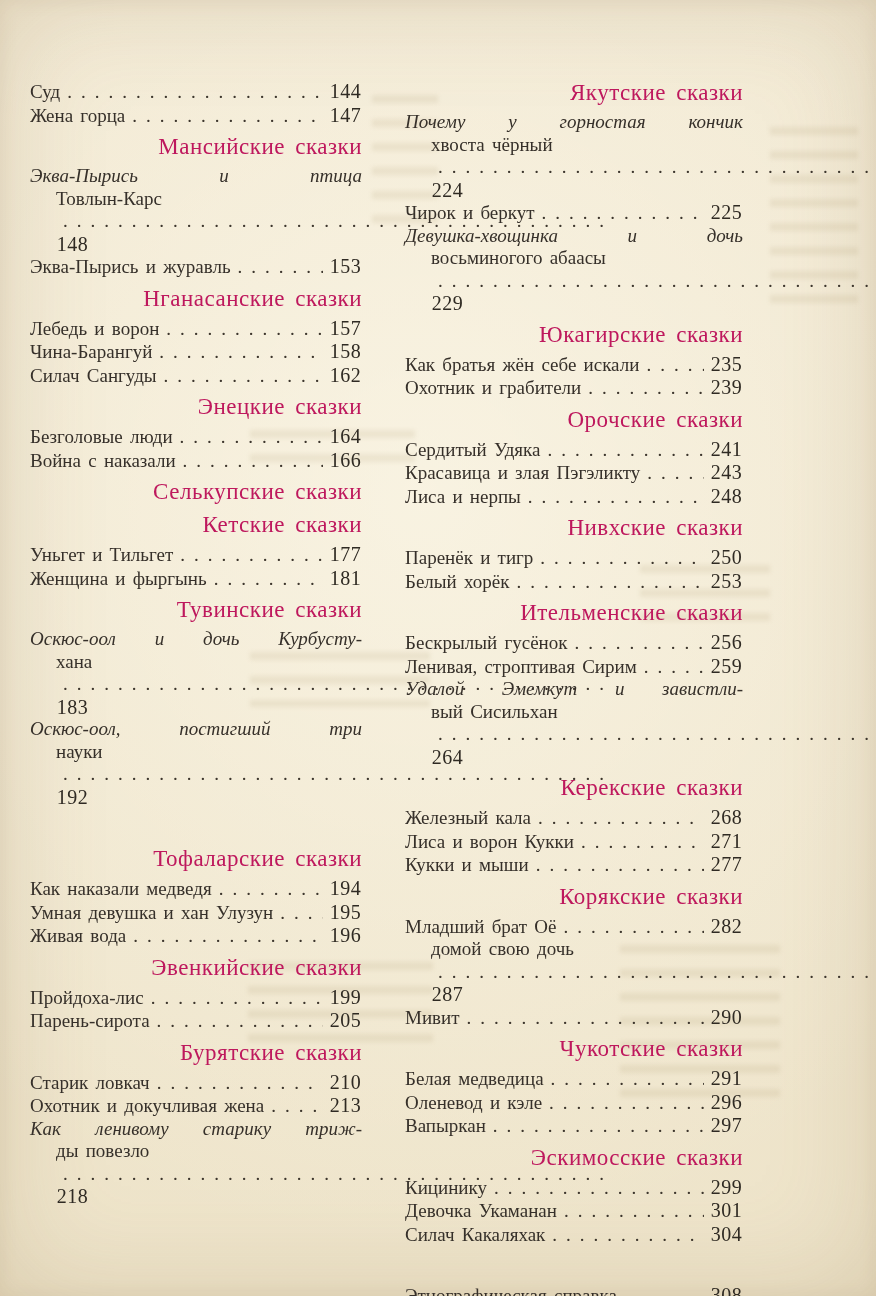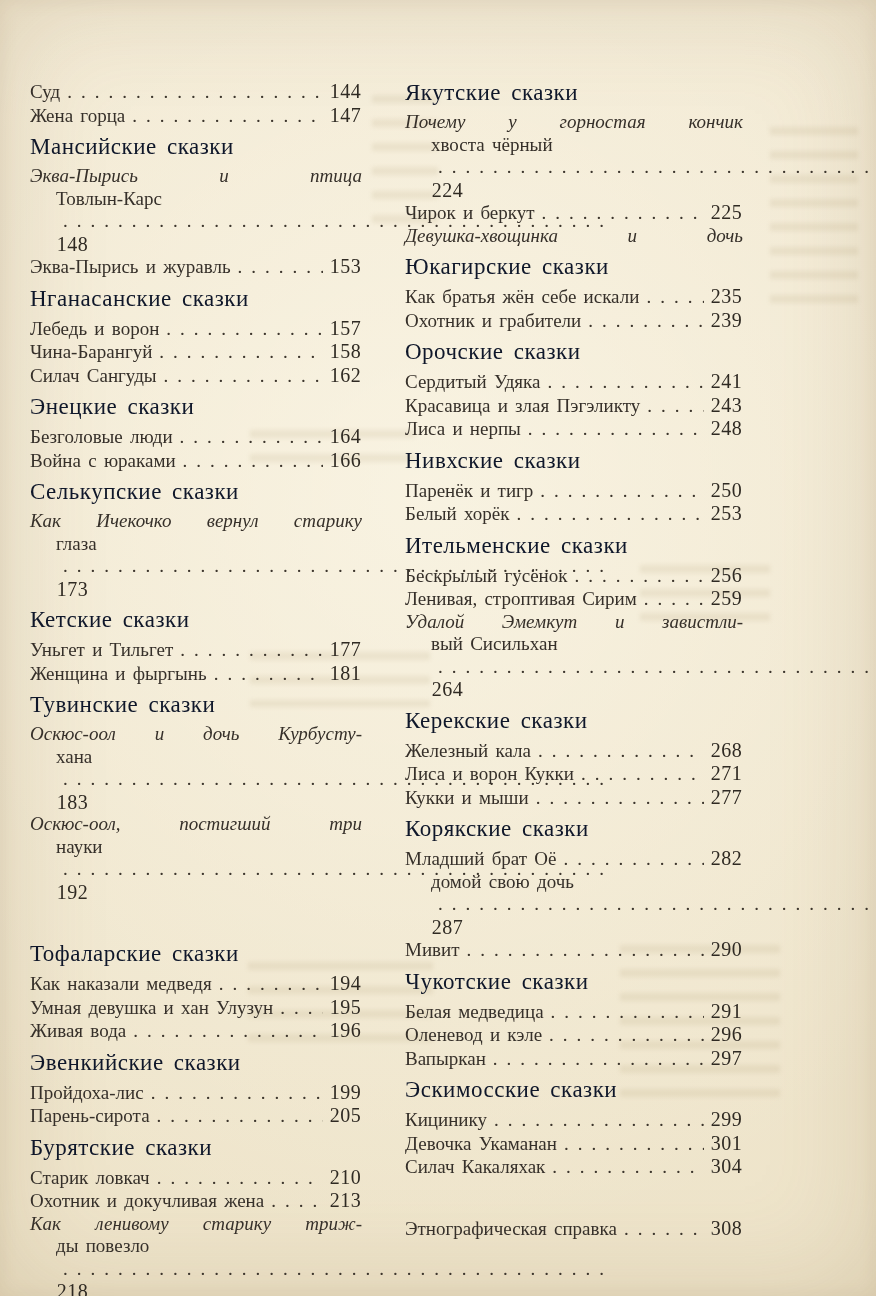--- a/index.html
+++ b/index.html
@@ -23,22 +23,22 @@
   }
   #columns{
     position:absolute;top:80px;left:30px;
     display:flex;gap:43px;
   }
   .toc-column{width:332px;}
   .toc-column:last-child{width:338px;}
   .toc-section.extra-gap{margin-top:38px;}
   .section-heading{
     font-size:23px;line-height:26px;font-weight:normal;
-    text-align:left;margin:7px 0 5px;
-    color:#0f172a;letter-spacing:.5px;word-spacing:4px;
+    text-align:right;margin:7px 0 5px;
+    color:#be185d;letter-spacing:.5px;word-spacing:4px;
   }
   .toc-section:first-child .section-heading{margin-top:0;}
   .toc-entry{font-size:19px;line-height:22.5px;word-spacing:2.5px;}
   .entry-line-fill{text-align:justify;text-align-last:justify;font-style:italic;}
   .entry-last-line{display:flex;align-items:baseline;}
   .entry-last-line.indent{padding-left:20px;flex-direction:column;}
   .entry-title{white-space:nowrap;}
   .dot-leader{
     flex:1;min-width:0;overflow:hidden;white-space:nowrap;
     letter-spacing:9px;padding-left:7px;color:#3d362d;
@@ -126,36 +126,28 @@
         <h2 class="section-heading">Энецкие сказки</h2>
         <div class="toc-entry">
           <div class="entry-last-line">
             <span class="entry-title">Безголовые люди</span>
             <span class="dot-leader"></span>
             <span class="entry-page">164</span>
           </div>
         </div>
         <div class="toc-entry">
           <div class="entry-last-line">
-            <span class="entry-title">Война с юраками</span>
+            <span class="entry-title">Война с наказали</span>
             <span class="dot-leader"></span>
             <span class="entry-page">166</span>
           </div>
         </div>
       </section>
       <section class="toc-section">
         <h2 class="section-heading">Селькупские сказки</h2>
-        <div class="toc-entry">
-          <div class="entry-line-fill">Как Ичекочко вернул старику</div>
-          <div class="entry-last-line indent">
-            <span class="entry-title">глаза</span>
-            <span class="dot-leader"></span>
-            <span class="entry-page">173</span>
-          </div>
-        </div>
       </section>
       <section class="toc-section">
         <h2 class="section-heading">Кетские сказки</h2>
         <div class="toc-entry">
           <div class="entry-last-line">
             <span class="entry-title">Уньгет и Тильгет</span>
             <span class="dot-leader"></span>
             <span class="entry-page">177</span>
           </div>
         </div>
@@ -266,20 +258,25 @@
         </div>
         <div class="toc-entry">
           <div class="entry-last-line">
             <span class="entry-title">Чирок и беркут</span>
             <span class="dot-leader"></span>
             <span class="entry-page">225</span>
           </div>
         </div>
         <div class="toc-entry">
           <div class="entry-line-fill">Девушка-хвощинка и дочь</div>
+          <div class="entry-last-line indent">
+            <span class="entry-title">восьминогого абаасы</span>
+            <span class="dot-leader"></span>
+            <span class="entry-page">229</span>
+          </div>
         </div>
       </section>
       <section class="toc-section">
         <h2 class="section-heading">Юкагирские сказки</h2>
         <div class="toc-entry">
           <div class="entry-last-line">
             <span class="entry-title">Как братья жён себе искали</span>
             <span class="dot-leader"></span>
             <span class="entry-page">235</span>
           </div>

